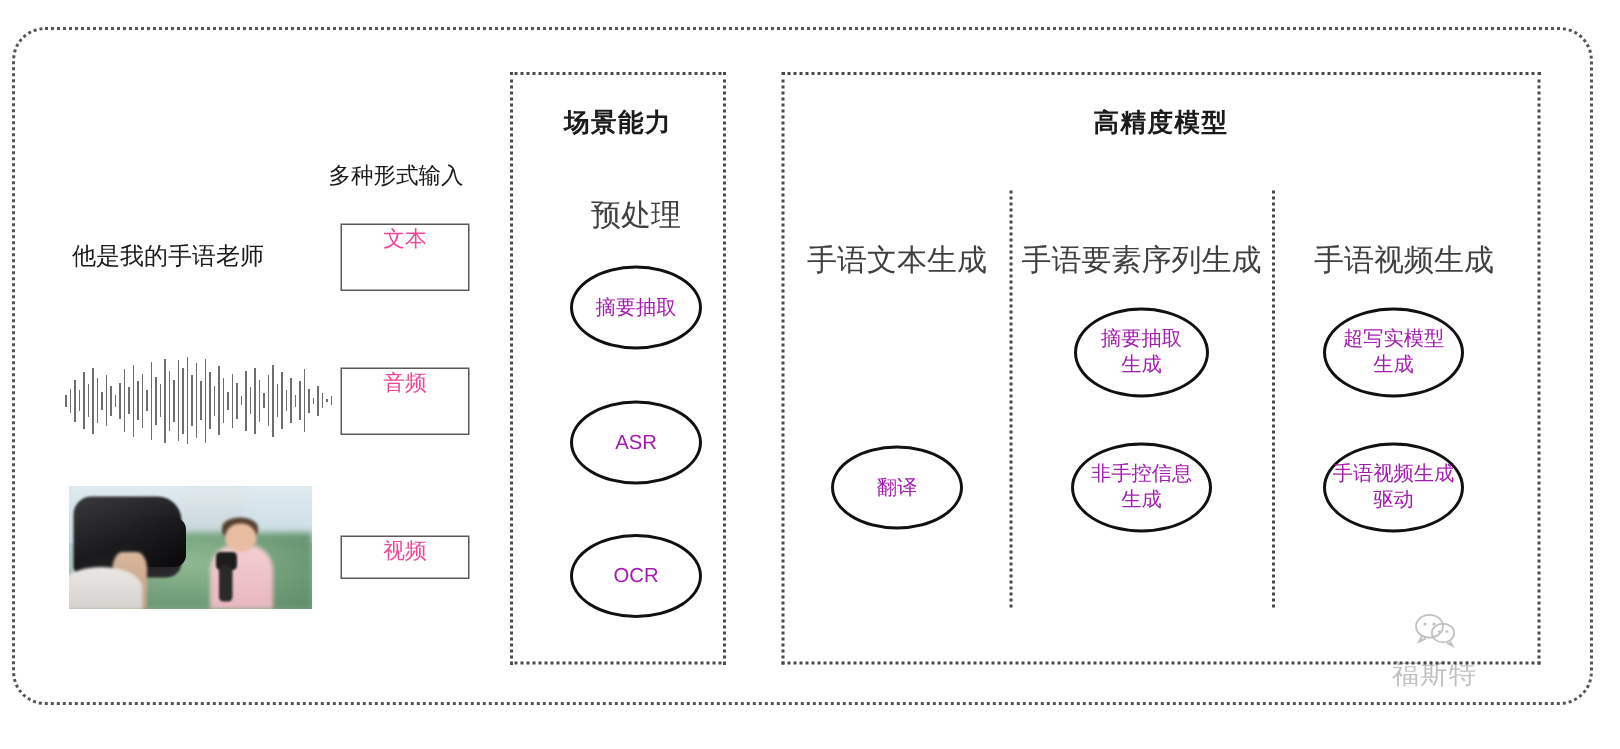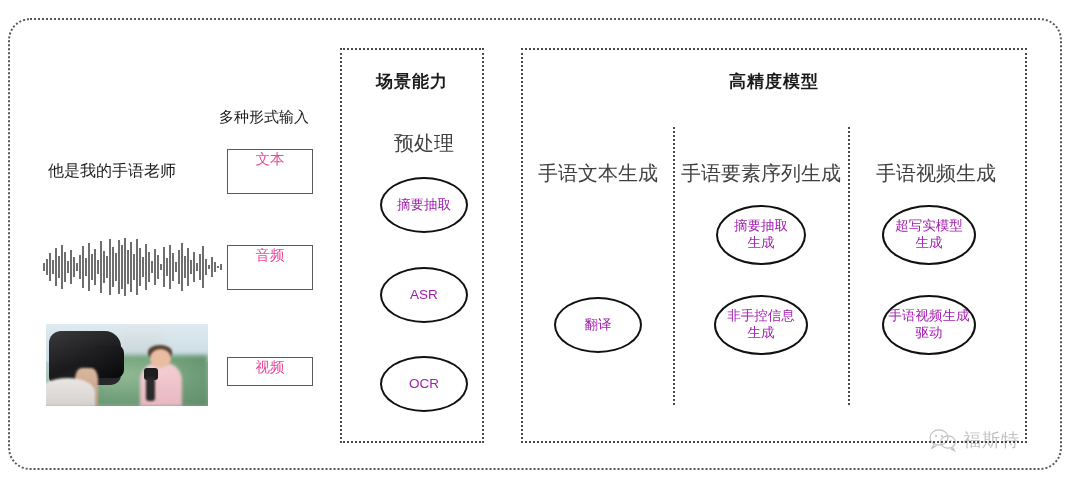--- a/index.html
+++ b/index.html
@@ -350,21 +350,21 @@
   <div class="sub-label" style="left:850px; top:160px; width:172px;">手语视频生成</div>
   <div class="ellipse" style="left:882px; top:205px; width:94px; height:60px;">
     <span>超写实模型
 生成</span>
   </div>
   <div class="ellipse" style="left:882px; top:295px; width:94px; height:60px;">
     <span>手语视频生成
 驱动</span>
   </div>
 
-  <div class="watermark" style="left:928px; top:428px;">
+  <div class="watermark" style="left:928px; top:408px;flex-direction:column;">
     <svg width="30" height="24" viewBox="0 0 30 24">
       <ellipse cx="11" cy="9.5" rx="9" ry="7.6" fill="none" stroke="#333" stroke-width="1.2"></ellipse>
       <path d="M6 16 L4 20 L8.5 17.6" fill="none" stroke="#333" stroke-width="1.2"></path>
       <circle cx="8" cy="8" r="1.05" fill="#333"></circle>
       <circle cx="14" cy="8" r="1.05" fill="#333"></circle>
       <ellipse cx="20" cy="14" rx="7.4" ry="6.2" fill="none" stroke="#333" stroke-width="1.2"></ellipse>
       <path d="M24.6 19.4 L26.4 22.6 L22.6 20.6" fill="none" stroke="#333" stroke-width="1.2"></path>
       <circle cx="17.6" cy="13" r="0.9" fill="#333"></circle>
       <circle cx="22.6" cy="13" r="0.9" fill="#333"></circle>
     </svg>

